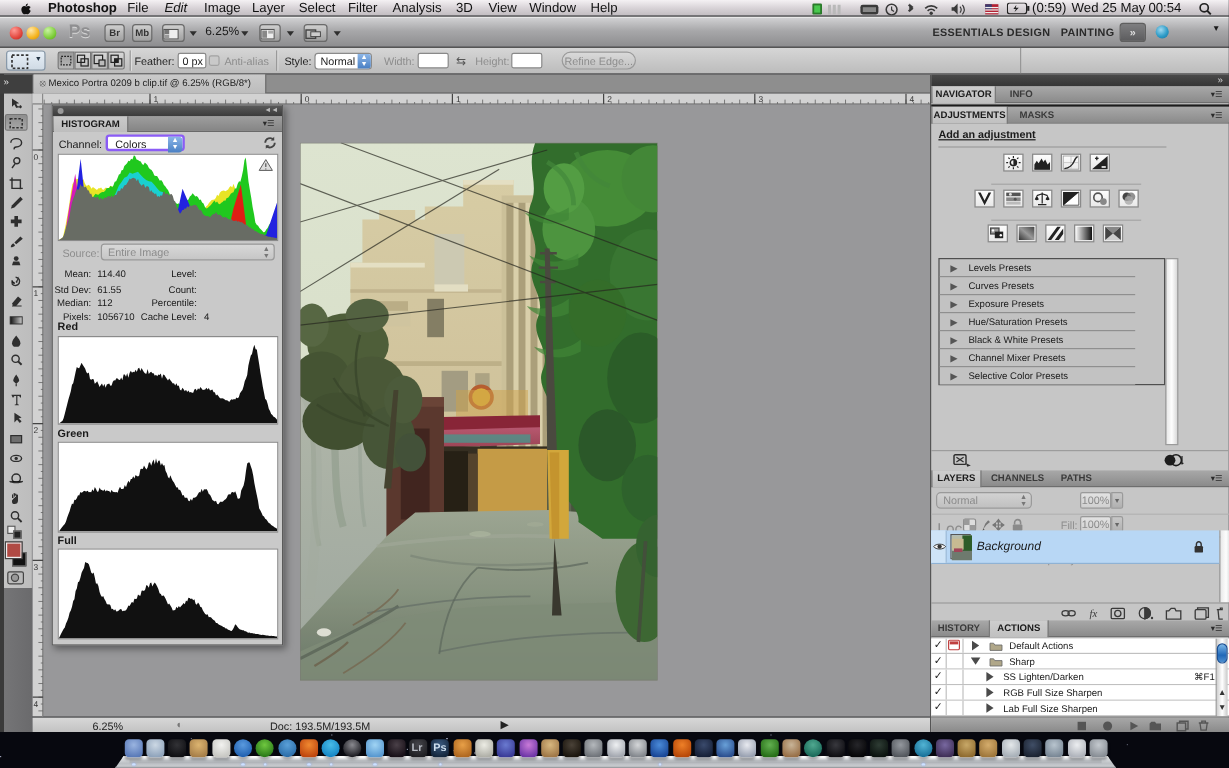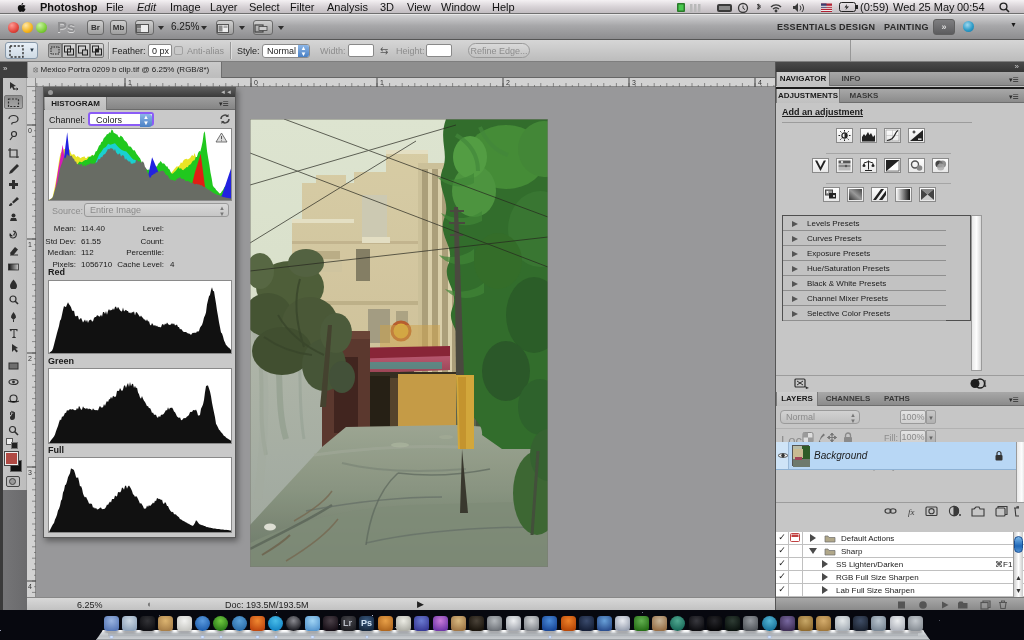--- a/index.html
+++ b/index.html
@@ -914,20 +914,25 @@
     <circle cx="70" cy="6" r="4.6"></circle>
           <path d="M70 1.4v9.2A4.6 4.6 0 0 0 70 1.4z" fill="#3a3a3a"></path>
           <circle cx="76" cy="10" r="1" fill="#3a3a3a" stroke="none"></circle>
     <path d="M90 4l2-2h3l1 2h4v7H88V4z"></path>
     <rect x="112" y="3" width="9" height="8" rx="1"></rect>
           <path d="M114 3V1.5h9v8H121"></path>
     <path d="M130 3h7M131 3l.8 8h4.4l.8-8M133 3V1.8h2V3"></path>
     </g>
   </svg>
 
+  <div class="ptabbar" style="top:455px;">
+    <div class="ptabi" style="left:0px;width:46px;">HISTORY</div>
+    <div class="ptab" style="left:48px;width:50px;">ACTIONS</div>
+    <div class="pmenu">▾☰</div>
+  </div>
   <div id="actrows" class="abs" style="left:0;top:470px;width:249px;height:65px;background:#e8e8e8;overflow:hidden;">
     <div class="arow" style="top:0;height:13px;">
           <span class="chk">✓</span>
           <span class="mod" style="padding-top:1px;">
             <svg width="10" height="9" viewBox="0 0 10 9">
               <rect x="0.5" y="0.5" width="9" height="8" rx="1" fill="#fff" stroke="#c04040"></rect>
               <rect x="1.5" y="1.5" width="7" height="2.5" fill="#c04040"></rect>
             </svg>
           </span>
           <span style="position:absolute;left:34px;top:2px;" class="tri-r"></span>

